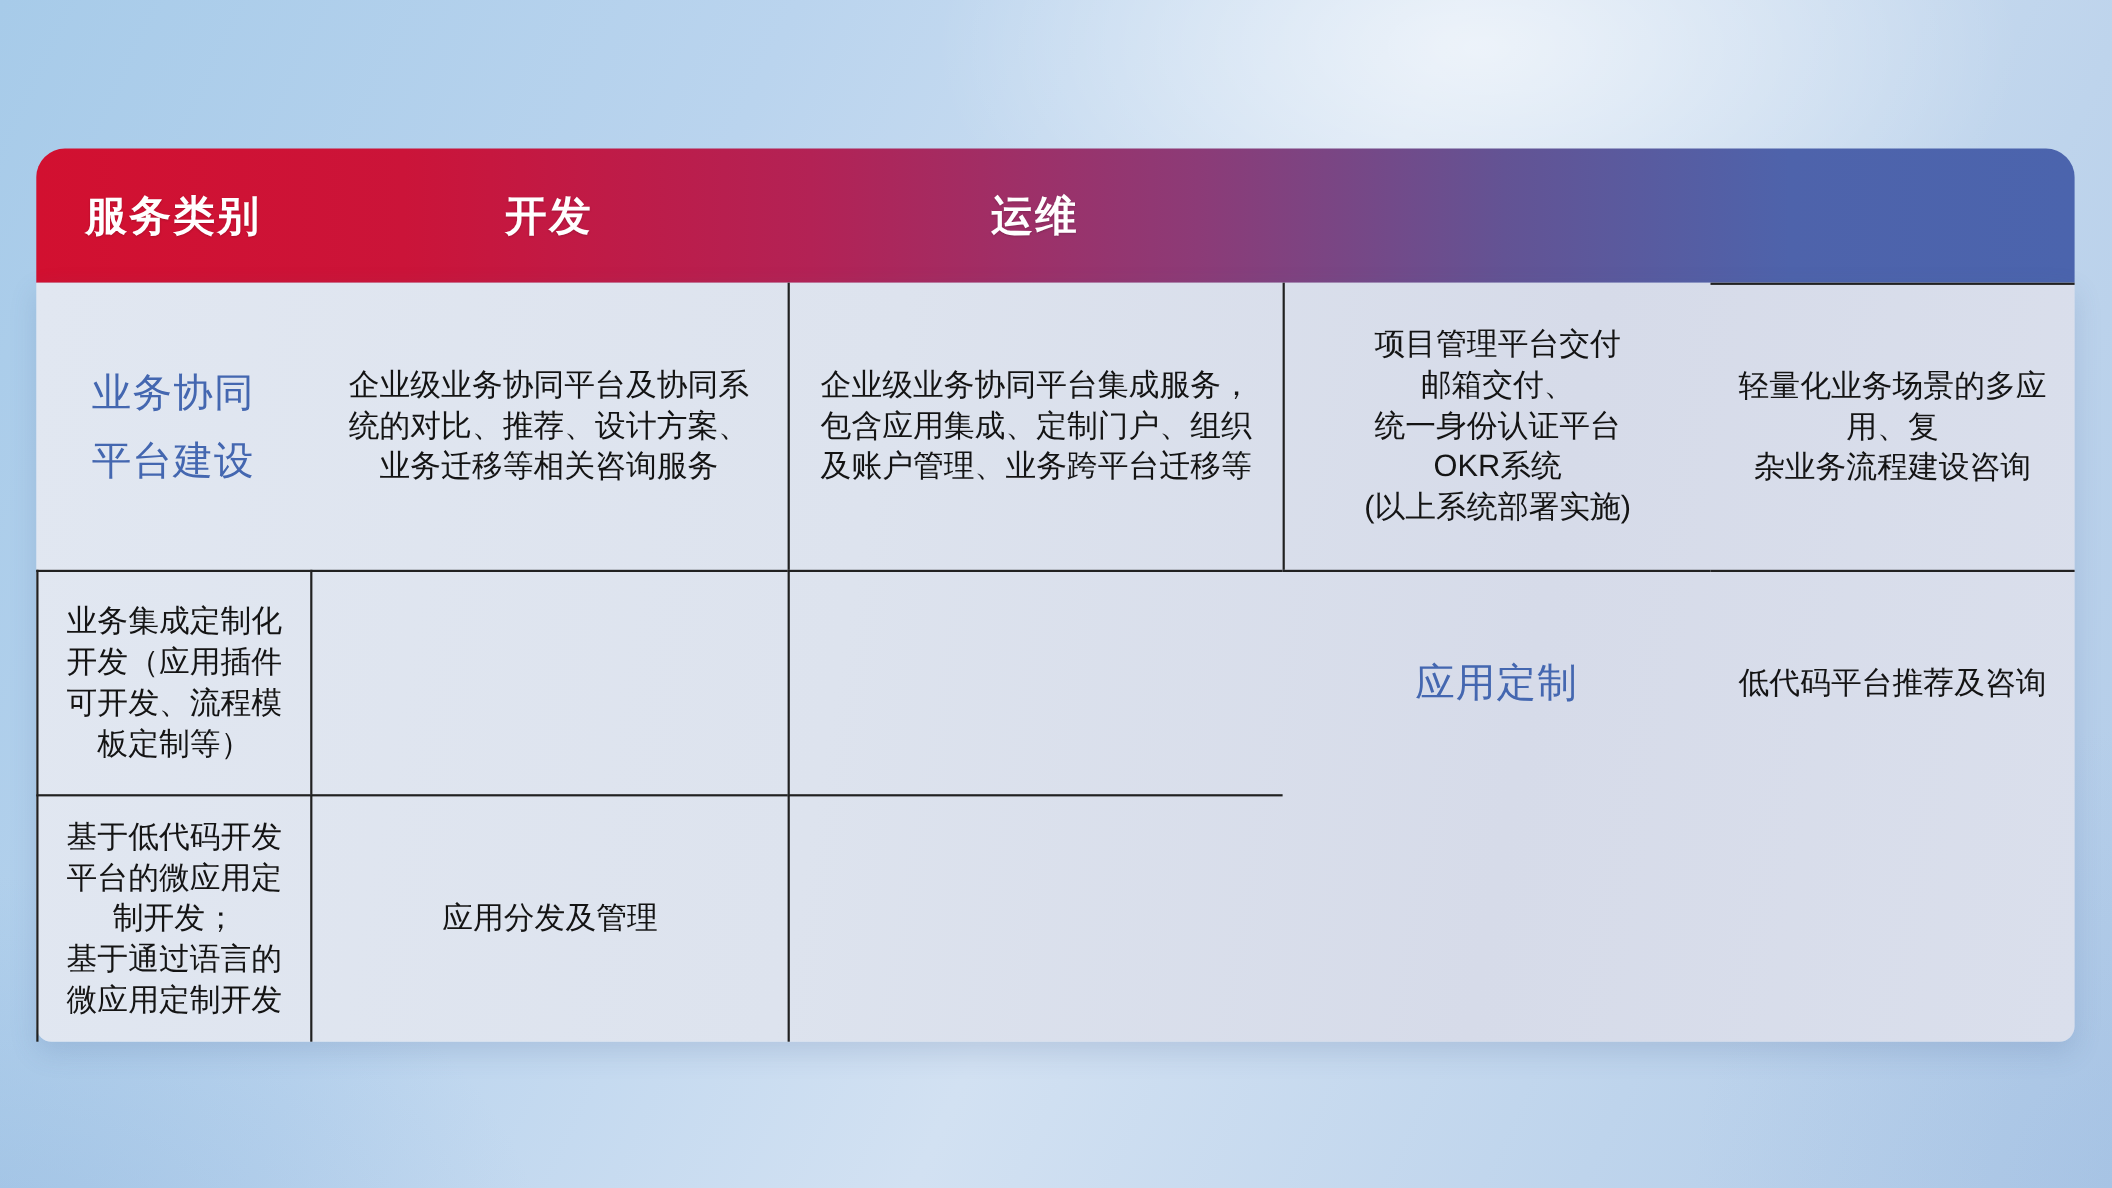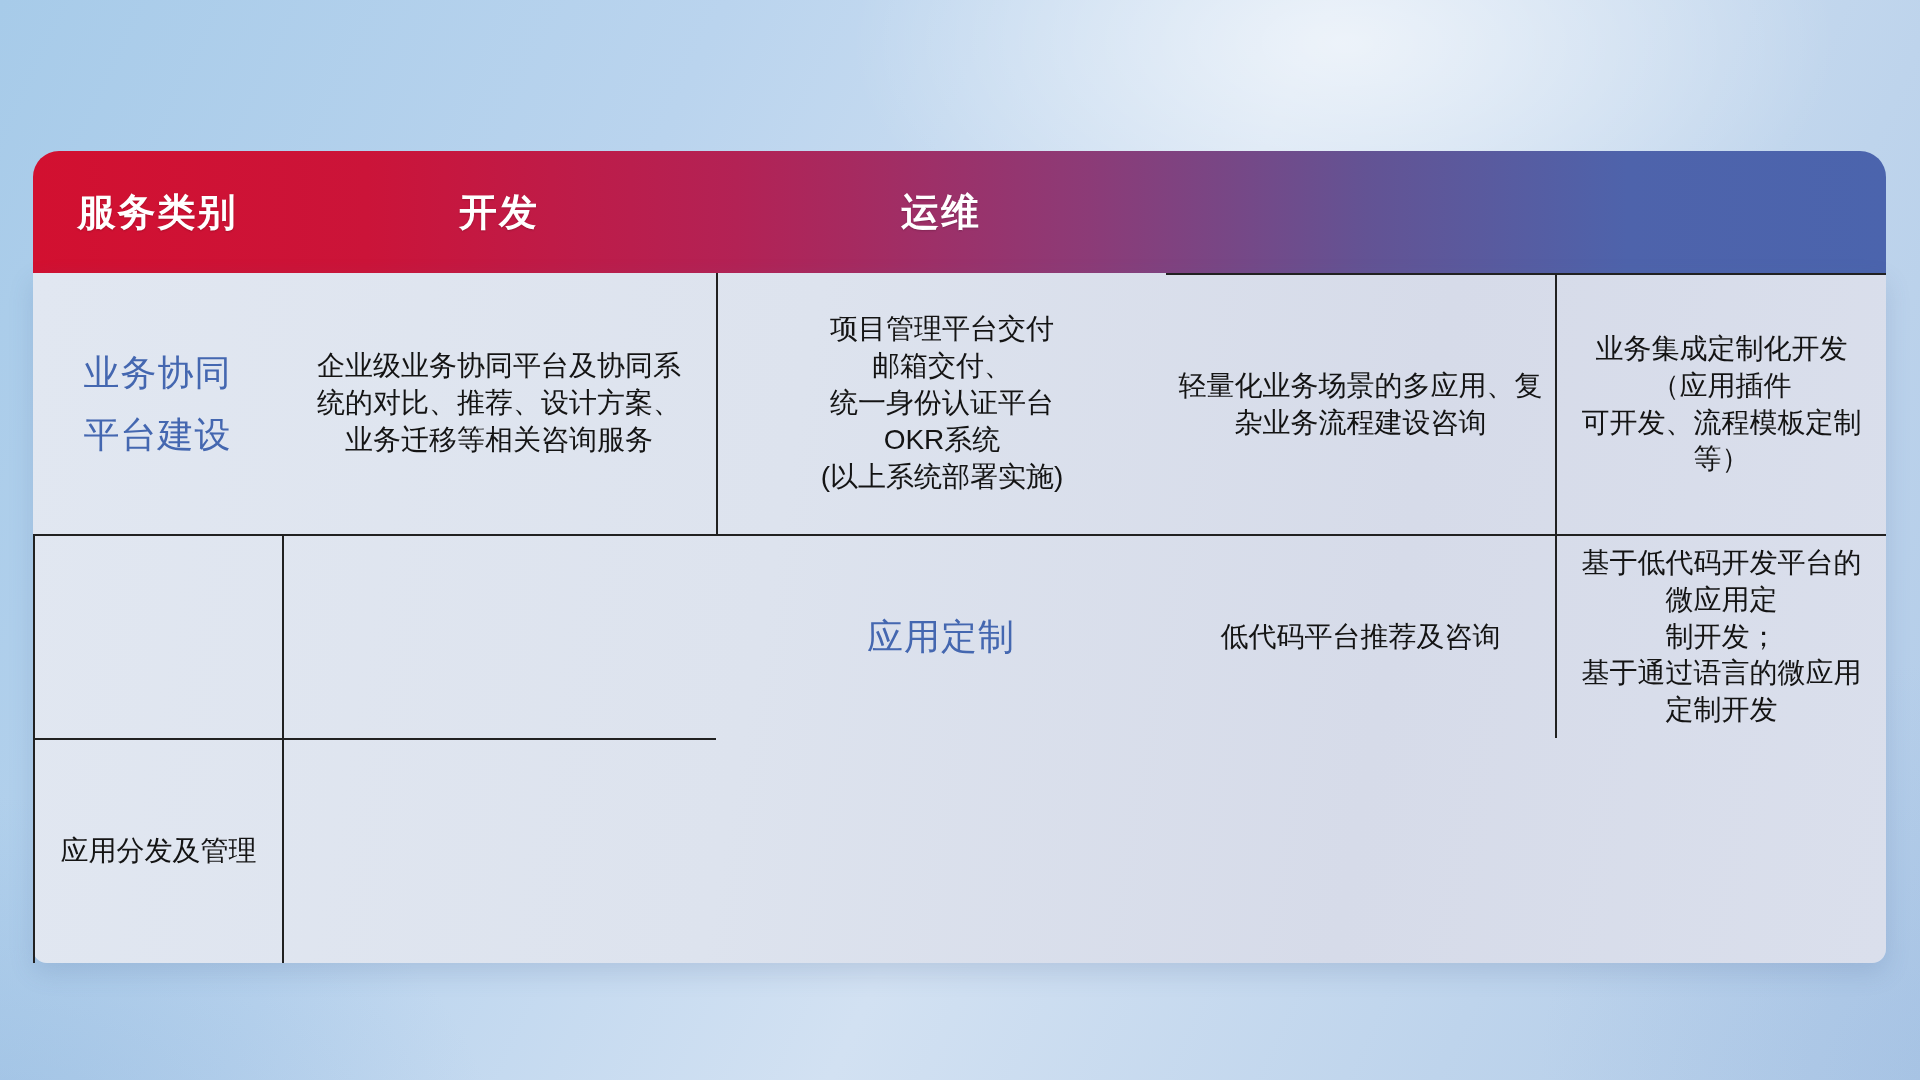--- a/index.html
+++ b/index.html
@@ -13,21 +13,21 @@
     width: 1920px; height: 1080px;
     overflow: hidden;
     background:
       radial-gradient(ellipse 760px 400px at 70% 4%, rgba(255,255,255,0.60), rgba(255,255,255,0) 65%),
       radial-gradient(ellipse 900px 620px at -2% 108%, rgba(125,168,214,0.38), rgba(125,168,214,0) 60%),
       radial-gradient(ellipse 700px 700px at 102% 100%, rgba(140,175,218,0.30), rgba(140,175,218,0) 60%),
       linear-gradient(115deg, #a7cbe9 0%, #bad4ee 30%, #d2e1f2 55%, #bed4ec 80%, #b1cbe8 100%);
   }
   .service-table {
     position: absolute;
-    left: 33px; top: 151px;
+    left: 33px; top: 135px;
     width: 1853px;
   }
   .table-header {
     display: grid;
     grid-template-columns: 249px 434px 450px 389px 331px;
     height: 122px;
     border-radius: 26px 26px 0 0;
     background: linear-gradient(90deg,
       #d21030 0%, #cb1439 18%, #b32255 38%,
       #8c3b77 57%, #635394 72%, #4e63ab 86%, #4b64ad 100%);
@@ -80,20 +80,23 @@
       <div class="header-cell">运维</div>
     </div>
 
     <div class="table-body">
 
       <div class="cell category">业务协同
 平台建设</div>
       <div class="cell">企业级业务协同平台及协同系
 统的对比、推荐、设计方案、
 业务迁移等相关咨询服务</div>
+      <div class="cell bl">企业级业务协同平台集成服务，
+包含应用集成、定制门户、组织
+及账户管理、业务跨平台迁移等</div>
       <div class="cell bl">项目管理平台交付
 邮箱交付、
 统一身份认证平台
 OKR系统
 (以上系统部署实施)</div>
 
       <div class="cell bt">轻量化业务场景的多应用、复
 杂业务流程建设咨询</div>
       <div class="cell bl bt">业务集成定制化开发（应用插件
 可开发、流程模板定制等）</div>

